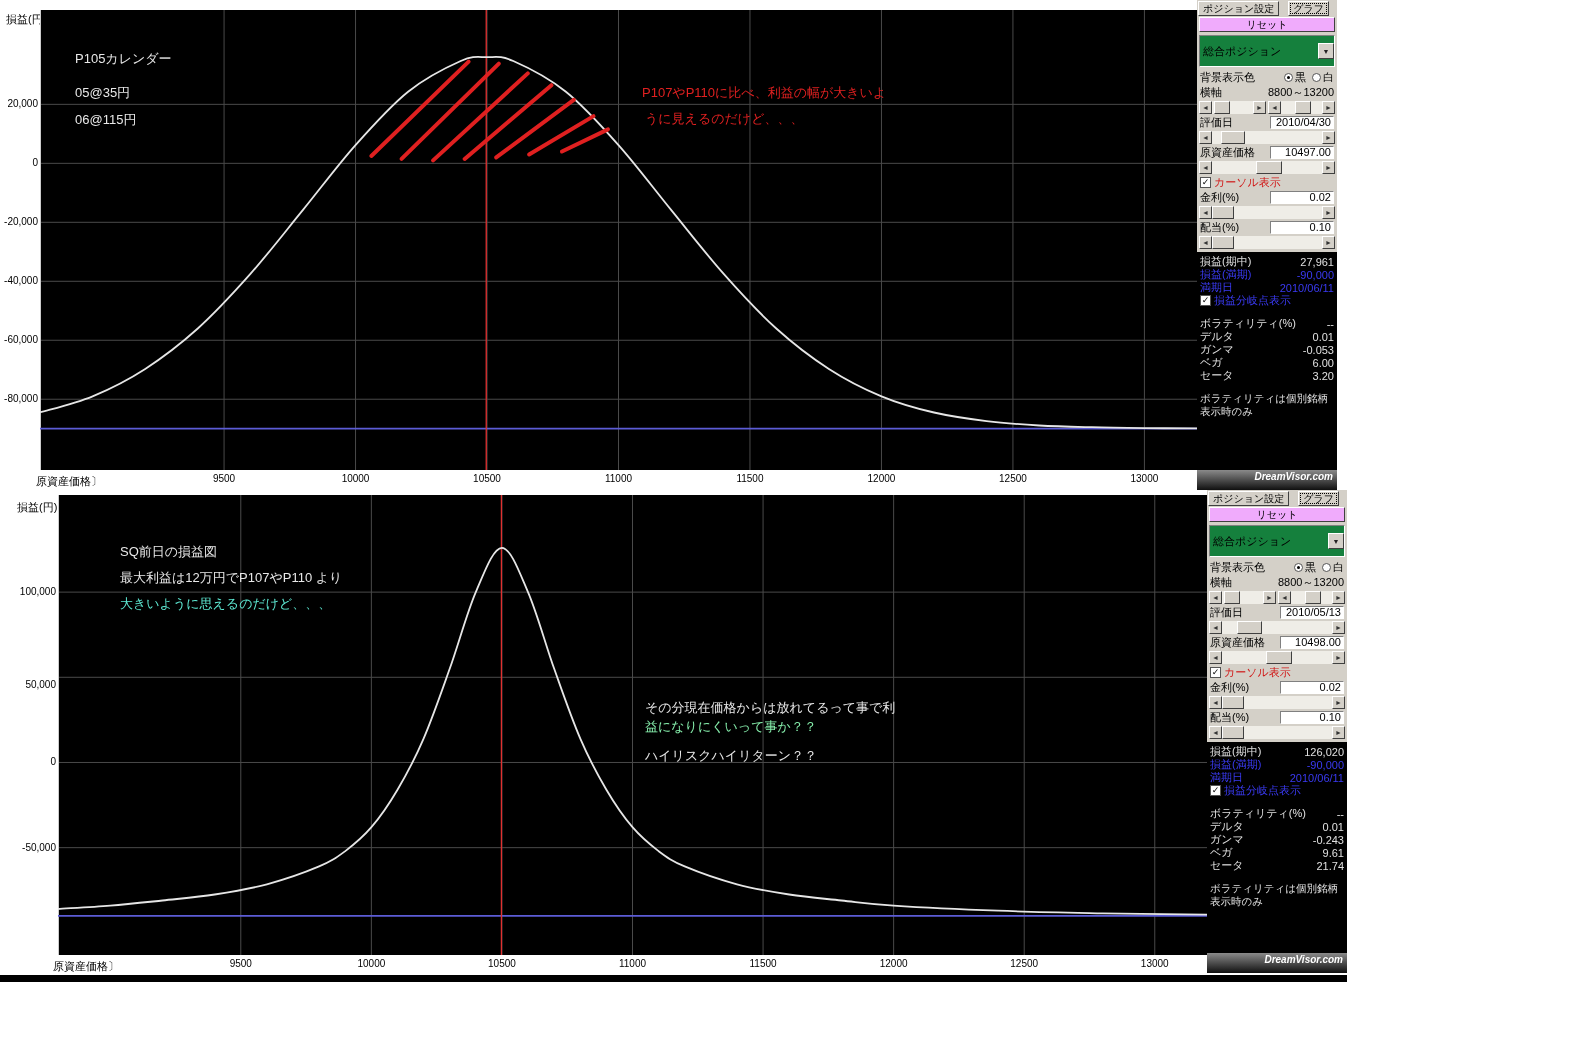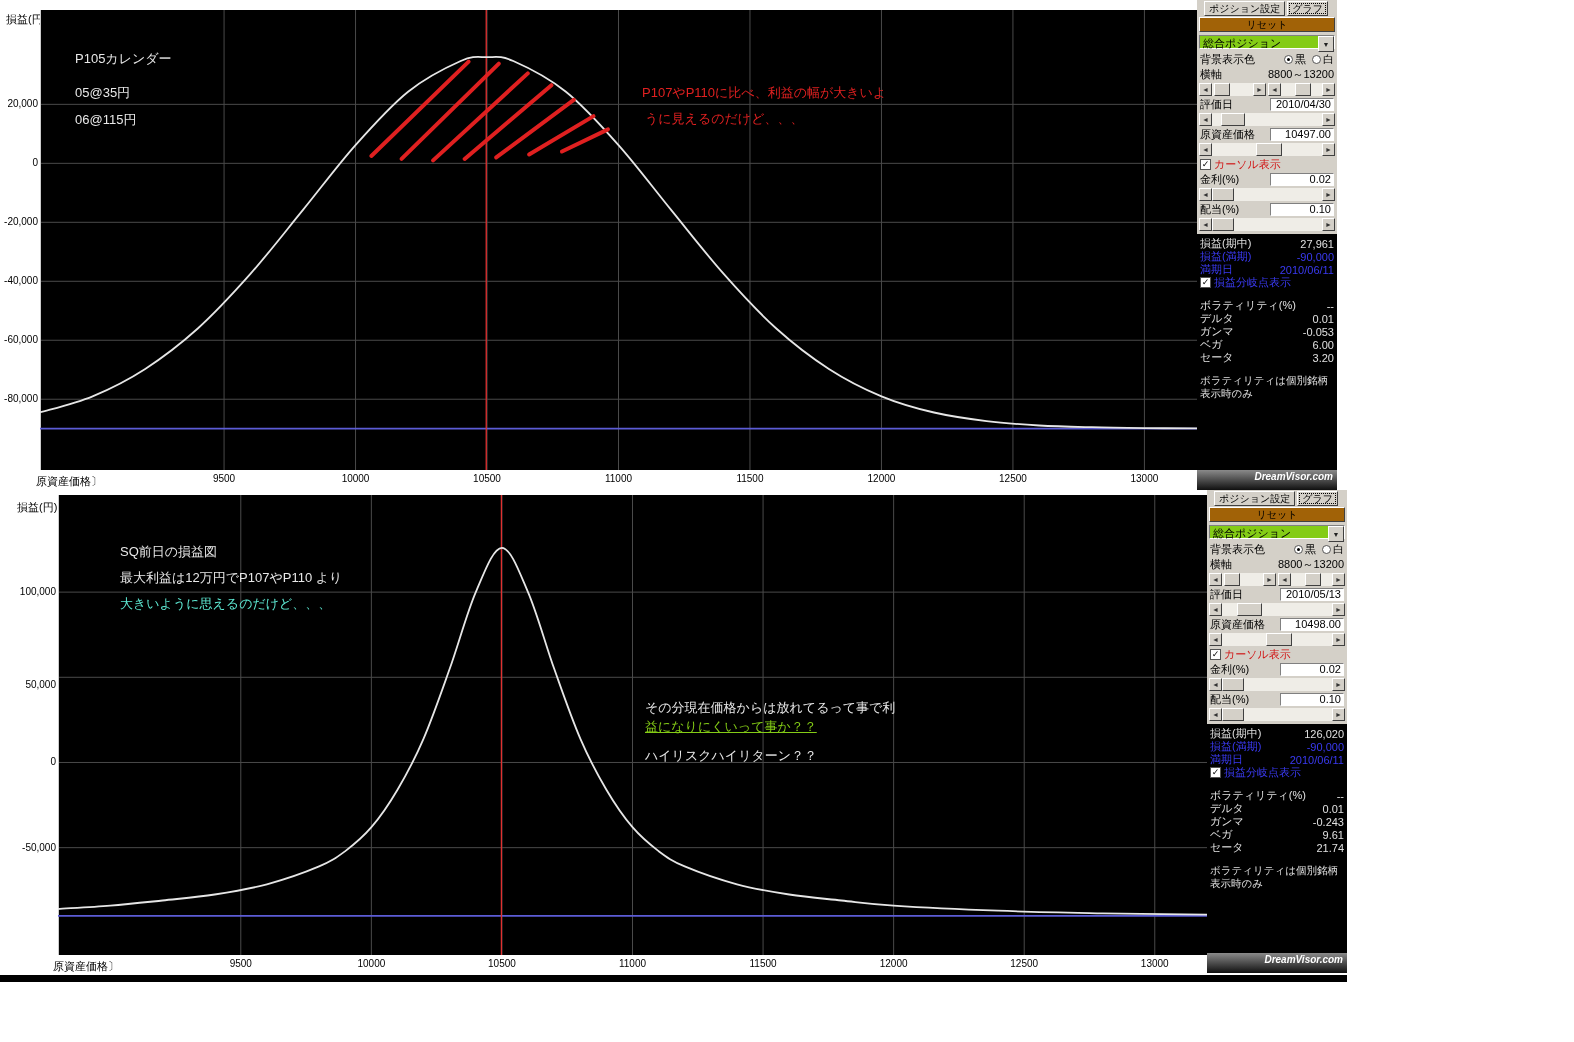--- a/index.html
+++ b/index.html
@@ -14,28 +14,28 @@
   #plot-1{left:53px;top:5px;width:1149px;height:460px}
   .plot svg{display:block}
   .axis-ylabel,.axis-xlabel{position:absolute;font-size:11px;color:#000;white-space:nowrap}
   .tick-x{position:absolute;font-size:10px;color:#000;width:56px;text-align:center;white-space:nowrap}
   .tick-y{position:absolute;font-size:10px;color:#000;width:46px;text-align:right;white-space:nowrap}
   .annot{position:absolute;font-size:13px;white-space:nowrap}
   
   .sidebar{position:absolute;width:140px;background:#d4d0c8;display:flex;flex-direction:column;font-size:11px}
   #sidebar-0{left:1197px;top:0;height:490px}
   #sidebar-1{left:1202px;top:0;height:483px}
-  .tabbar{display:flex;gap:2px;padding:1px 7px;height:17px}
+  .tabbar{display:flex;gap:9px;padding:1px 1px;height:17px}
   .tab{background:#d4d0c8;border:1px solid;border-color:#fff #404040 #404040 #fff;font-size:10px;
        padding:0 4px;font-family:inherit;white-space:nowrap;cursor:default}
   .tab.active{outline:1px dotted #000;outline-offset:-3px}
-  .btn-reset{margin:0 2px 2px 2px;height:15px;background:#a16207;border:1px solid;
+  .btn-reset{margin:0 2px 2px 2px;height:15px;background:#f0abfc;border:1px solid;
        border-color:#fff #404040 #404040 #fff;font-size:10px;font-family:Liberation Sans, sans-serif;cursor:default}
-  .combo{margin:1px 2px 3px 2px;height:14px;background:#84cc16;border:1px solid;
-       border-color:#808080 #fff #fff #808080;display:flex;align-items:flex-start}
+  .combo{margin:1px 2px 3px 2px;height:32px;background:#15803d;border:1px solid;
+       border-color:#808080 #fff #fff #808080;display:flex;align-items:center}
   .combo-text{flex:1;padding-left:3px;font-size:11px;white-space:nowrap;overflow:hidden}
   .combo-btn{width:16px;height:16px;background:#d4d0c8;border:1px solid;border-color:#fff #404040 #404040 #fff;
        font-size:7px;display:flex;align-items:center;justify-content:center;color:#222}
   .row{display:flex;align-items:center;height:15px;padding:0 3px;gap:3px;white-space:nowrap}
   .row .lbl{flex:0 0 auto}
   .row .val{margin-left:auto;text-align:right}
   .field-val{background:#fff;border:1px solid;border-color:#808080 #fff #fff #808080;padding:0 2px;
        min-width:64px;height:13px;line-height:11px;margin-left:auto;text-align:right;font-size:11px}
   .radio-group{margin-left:auto;display:flex;gap:6px}
   .radio{display:inline-flex;align-items:center;gap:2px}
@@ -273,21 +273,21 @@
         <line x1="0" y1="352.6666666666667" x2="1149" y2="352.6666666666667" stroke="#4a4a4a" stroke-width="1"></line>
         <line x1="0.5" y1="0" x2="0.5" y2="460" stroke="#cccccc" stroke-width="1"></line>
         <line x1="0" y1="420.81481481481484" x2="1149" y2="420.81481481481484" stroke="#5c5cd6" stroke-width="1.8"></line>
         <line x1="443.4095454545455" y1="0" x2="443.4095454545455" y2="460" stroke="#e03030" stroke-width="1.3"></line>
         <path d="M0.0,414.0C8.7,413.4 34.8,412.0 52.2,410.6C69.6,409.2 87.0,407.3 104.5,405.5C121.9,403.6 139.3,402.2 156.7,399.5C174.1,396.8 191.5,394.0 208.9,389.3C226.3,384.6 248.1,376.9 261.1,371.4C274.2,365.9 278.5,362.6 287.3,356.1C296.0,349.5 304.7,342.4 313.4,332.2C322.1,322.0 330.8,309.5 339.5,294.7C348.2,280.0 356.9,263.8 365.6,243.6C374.3,223.5 383.0,198.2 391.7,173.8C400.4,149.4 409.1,117.3 417.8,97.1C426.5,77.0 435.2,52.8 443.9,52.8C452.6,52.8 461.3,77.0 470.0,97.1C478.8,117.3 487.5,149.4 496.2,173.8C504.9,198.2 513.6,223.5 522.3,243.6C531.0,263.8 539.7,280.0 548.4,294.7C557.1,309.5 565.8,322.0 574.5,332.2C583.2,342.4 591.9,349.5 600.6,356.1C609.3,362.6 613.7,365.9 626.7,371.4C639.8,376.9 661.5,384.6 679.0,389.3C696.4,394.0 713.8,396.8 731.2,399.5C748.6,402.2 766.0,403.6 783.4,405.5C800.8,407.3 809.5,408.9 835.6,410.6C861.8,412.3 905.3,414.4 940.1,415.7C974.9,417.0 1009.7,417.6 1044.5,418.3C1079.4,418.9 1131.6,419.4 1149.0,419.6" fill="none" stroke="#e6e6e6" stroke-width="1.8"></path>
       </svg>
       <div class="annot" style="left: 62px; top: 48px; color: rgb(232, 232, 232);">SQ前日の損益図</div>
       <div class="annot" style="left: 62px; top: 74px; color: rgb(232, 232, 232);">最大利益は12万円でP107やP110 より</div>
       <div class="annot" style="left: 62px; top: 100px; color: #5eead4; font-family: Liberation Serif, serif;">大きいように思えるのだけど、、、</div>
       <div class="annot" style="left: 587px; top: 196px; color: rgb(232, 232, 232); margin-top: 8px;">その分現在価格からは放れてるって事で利</div>
-      <div class="annot" style="left: 587px; top: 223px; color: #84cc16; text-decoration: underline;">益になりにくいって事か？？</div>
+      <div class="annot" style="left: 587px; top: 223px; color: #86efac;">益になりにくいって事か？？</div>
       <div class="annot" style="left: 587px; top: 252px; color: rgb(232, 232, 232);">ハイリスクハイリターン？？</div>
     </div>
   <div class="axis-xlabel" style="left:48px;top:469px">原資産価格〕</div>
 
   <div class="sidebar" id="sidebar-1">
     <div class="tabbar">
       <button class="tab">ポジション設定</button>
       <button class="tab active">グラフ</button>
     </div>
     <button class="btn-reset">リセット</button>

